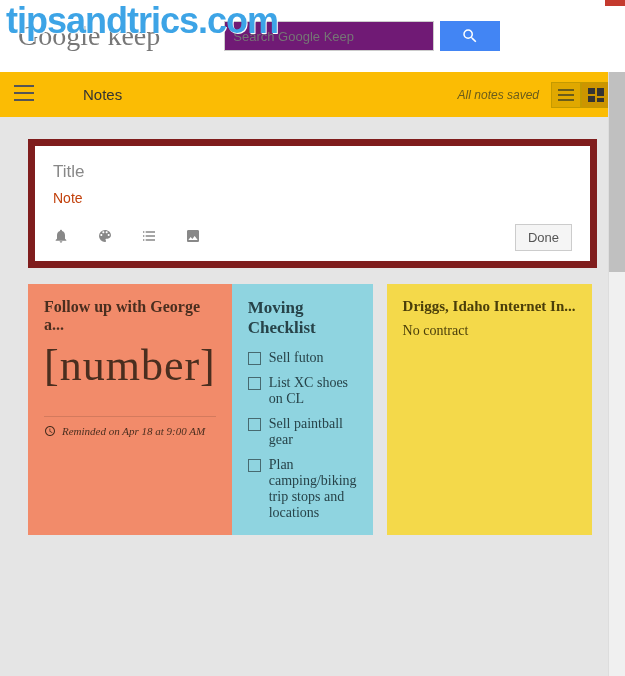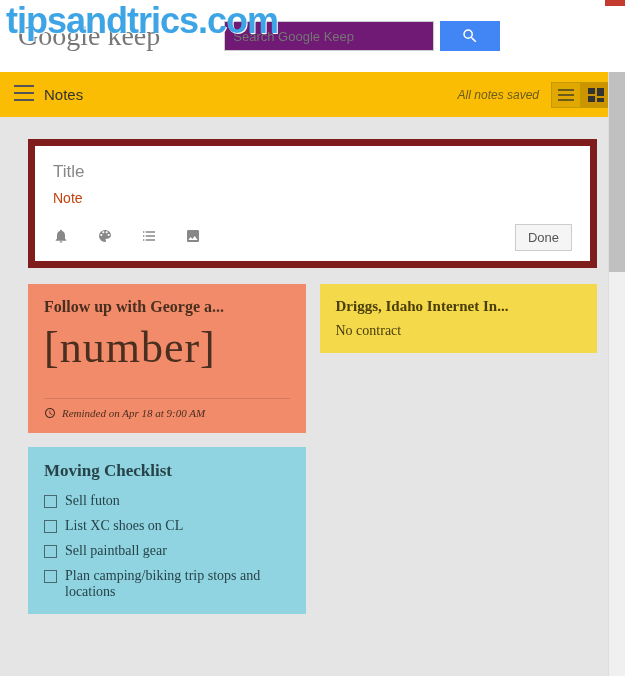--- a/index.html
+++ b/index.html
@@ -4,35 +4,35 @@
 <style>
 * { box-sizing: border-box; margin: 0; padding: 0; }
 body { font-family: Arial, sans-serif; background: #e5e5e5; width: 625px; height: 676px; overflow: hidden; position: relative; }
 .header { background: #fff; height: 72px; display: flex; align-items: center; padding: 0 18px; }
 .logo { font-family: Georgia, serif; font-size: 28px; color: #777; font-weight: normal; }
 .search-wrap { margin-left: 32px; display: flex; align-items: center; }
 .search-input { width: 210px; height: 30px; border: 1px solid #ccc; padding: 0 8px; font-size: 13px; color: #999; background: #701a75; margin-left: 32px; }
 .search-btn { width: 60px; height: 30px; background: #4285f4; border: none; margin-left: 6px; display: flex; align-items: center; justify-content: center; cursor: pointer; }
 .toolbar { background: #fbbc04; height: 45px; display: flex; align-items: center; padding: 0 14px; }
 .menu-icon { margin-right: 10px; }
-.toolbar-title { font-size: 15px; color: #333; font-weight: 500; }
+.toolbar-title { font-size: 15px; color: #333; font-weight: 500; margin-left: 39px; }
 .toolbar-right { margin-left: auto; display: flex; align-items: center; gap: 12px; }
 .status-text { font-style: italic; font-size: 12px; color: #6a5c1b; }
 .view-btns { display: flex; }
 .view-btn { width: 30px; height: 26px; display: flex; align-items: center; justify-content: center; border: 1px solid #c49a00; }
 .view-btn.list { background: #e0a800; }
 .view-btn.grid { background: #cc9500; }
 .compose { background: #fff; margin: 22px 28px 16px; padding: 16px 18px 10px; border: 7px solid #7f1d1d; }
 .compose-title { font-size: 17px; color: #888; margin-bottom: 8px; }
 .compose-note { font-size: 14px; color: #c2410c; margin-bottom: 18px; }
 .compose-actions { display: flex; align-items: center; gap: 28px; }
 .compose-actions .spacer { flex: 1; }
 .done-btn { border: 1px solid #ccc; background: #f5f5f5; padding: 5px 12px; font-size: 13px; color: #555; cursor: pointer; }
 .grid-area { padding: 0 28px; display: flex; gap: 14px; }
-.col { flex: 1; display: flex; flex-direction: column; gap: 14px; }
+.col { flex: 1; display: flex; flex-direction: row; }
 .card { padding: 14px 16px; font-family: Georgia, 'Times New Roman', serif; }
 .card.orange { background: #f28b6a; color: #4a2e1f; }
 .card.orange .note-title { font-size: 16px; font-weight: bold; margin-bottom: 10px; font-family: Georgia, serif; }
 .card.orange .big-num { font-size: 44px; letter-spacing: 1px; color: #4a2e1f; font-family: Georgia, serif; line-height: 1; margin: 8px 0 28px; }
 .card.orange .reminder { font-size: 11px; font-style: italic; display: flex; align-items: center; gap: 6px; border-top: 1px solid rgba(0,0,0,0.12); padding-top: 8px; }
 .card.blue { background: #8fd4e0; color: #274349; }
 .card.blue .note-title { font-size: 17px; font-weight: bold; margin-bottom: 12px; }
 .checklist { display: flex; flex-direction: column; gap: 9px; }
 .checklist-row { display: flex; align-items: flex-start; gap: 8px; font-size: 14px; }
 .checkbox { width: 13px; height: 13px; border: 1.5px solid #476a70; background: transparent; flex-shrink: 0; margin-top: 2px; }

